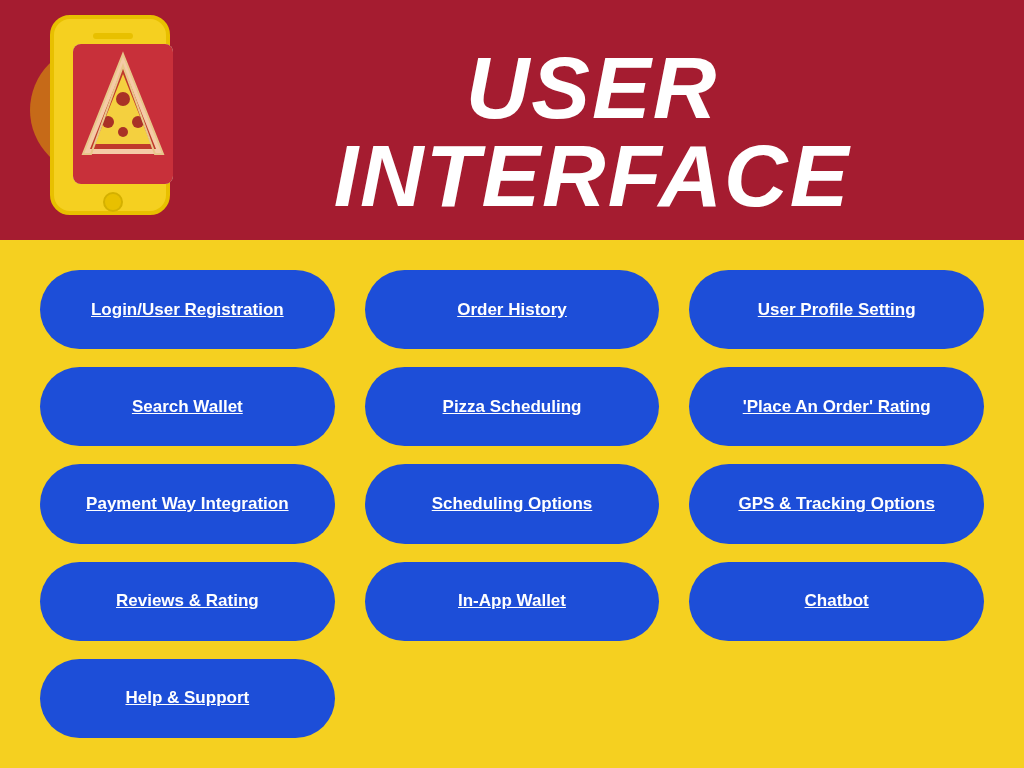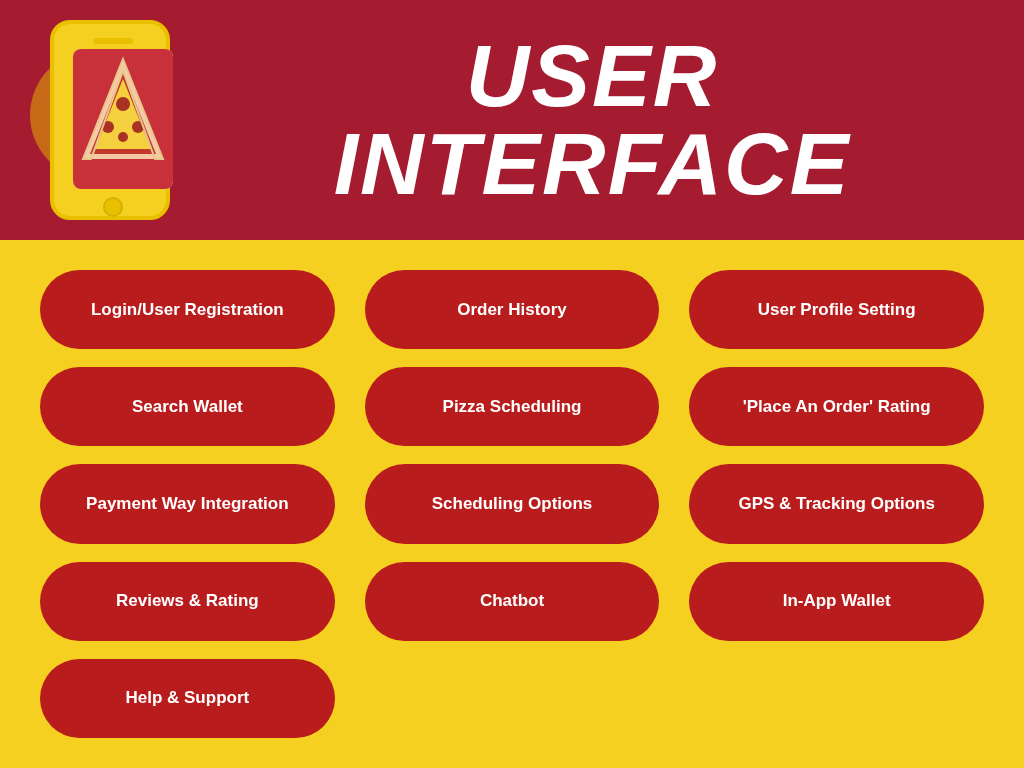--- a/index.html
+++ b/index.html
@@ -8,21 +8,21 @@
       width: 1024px;
       height: 768px;
       overflow: hidden;
       font-family: 'Arial Black', 'Arial Bold', Arial, sans-serif;
     }
 
     .header {
       background-color: #A51C30;
       height: 240px;
       display: flex;
-      align-items: center;
+      align-items: flex-end;
       padding: 20px 40px;
       position: relative;
     }
 
     .phone-container {
       width: 160px;
       height: 210px;
       position: relative;
       flex-shrink: 0;
     }
@@ -105,34 +105,35 @@
       background-color: #F5D020;
       height: 528px;
       padding: 30px 40px;
       display: grid;
       grid-template-columns: repeat(3, 1fr);
       grid-template-rows: repeat(5, 1fr);
       gap: 18px 30px;
     }
 
     .feature-btn {
-      background-color: #b91c1c;
+      background-color: #1d4ed8;
       color: white;
       border-radius: 40px;
       display: flex;
       align-items: center;
       justify-content: center;
       text-align: center;
       font-size: 17px;
       font-weight: 800;
       font-family: 'Arial Black', Arial, sans-serif;
       padding: 0 20px;
       cursor: pointer;
       border: none;
       width: 100%;
+      text-decoration: underline;
     }
   </style>
 </head>
 <body>
 
 <div class="header">
 
   <div class="phone-container">
     <div class="pizza-bg-circle"></div>
     <div class="phone-body">
@@ -173,16 +174,16 @@
 <button class="feature-btn">Login/User Registration</button>
     <button class="feature-btn">Order History</button>
     <button class="feature-btn">User Profile Setting</button>
     <button class="feature-btn">Search Wallet</button>
     <button class="feature-btn">Pizza Scheduling</button>
     <button class="feature-btn">'Place An Order' Rating</button>
     <button class="feature-btn">Payment Way Integration</button>
     <button class="feature-btn">Scheduling Options</button>
     <button class="feature-btn">GPS &amp; Tracking Options</button>
     <button class="feature-btn">Reviews &amp; Rating</button>
+    <button class="feature-btn">In-App Wallet</button>
     <button class="feature-btn">Chatbot</button>
-    <button class="feature-btn">In-App Wallet</button>
     <button class="feature-btn">Help &amp; Support</button>
   </div>
 
 </body></html>

